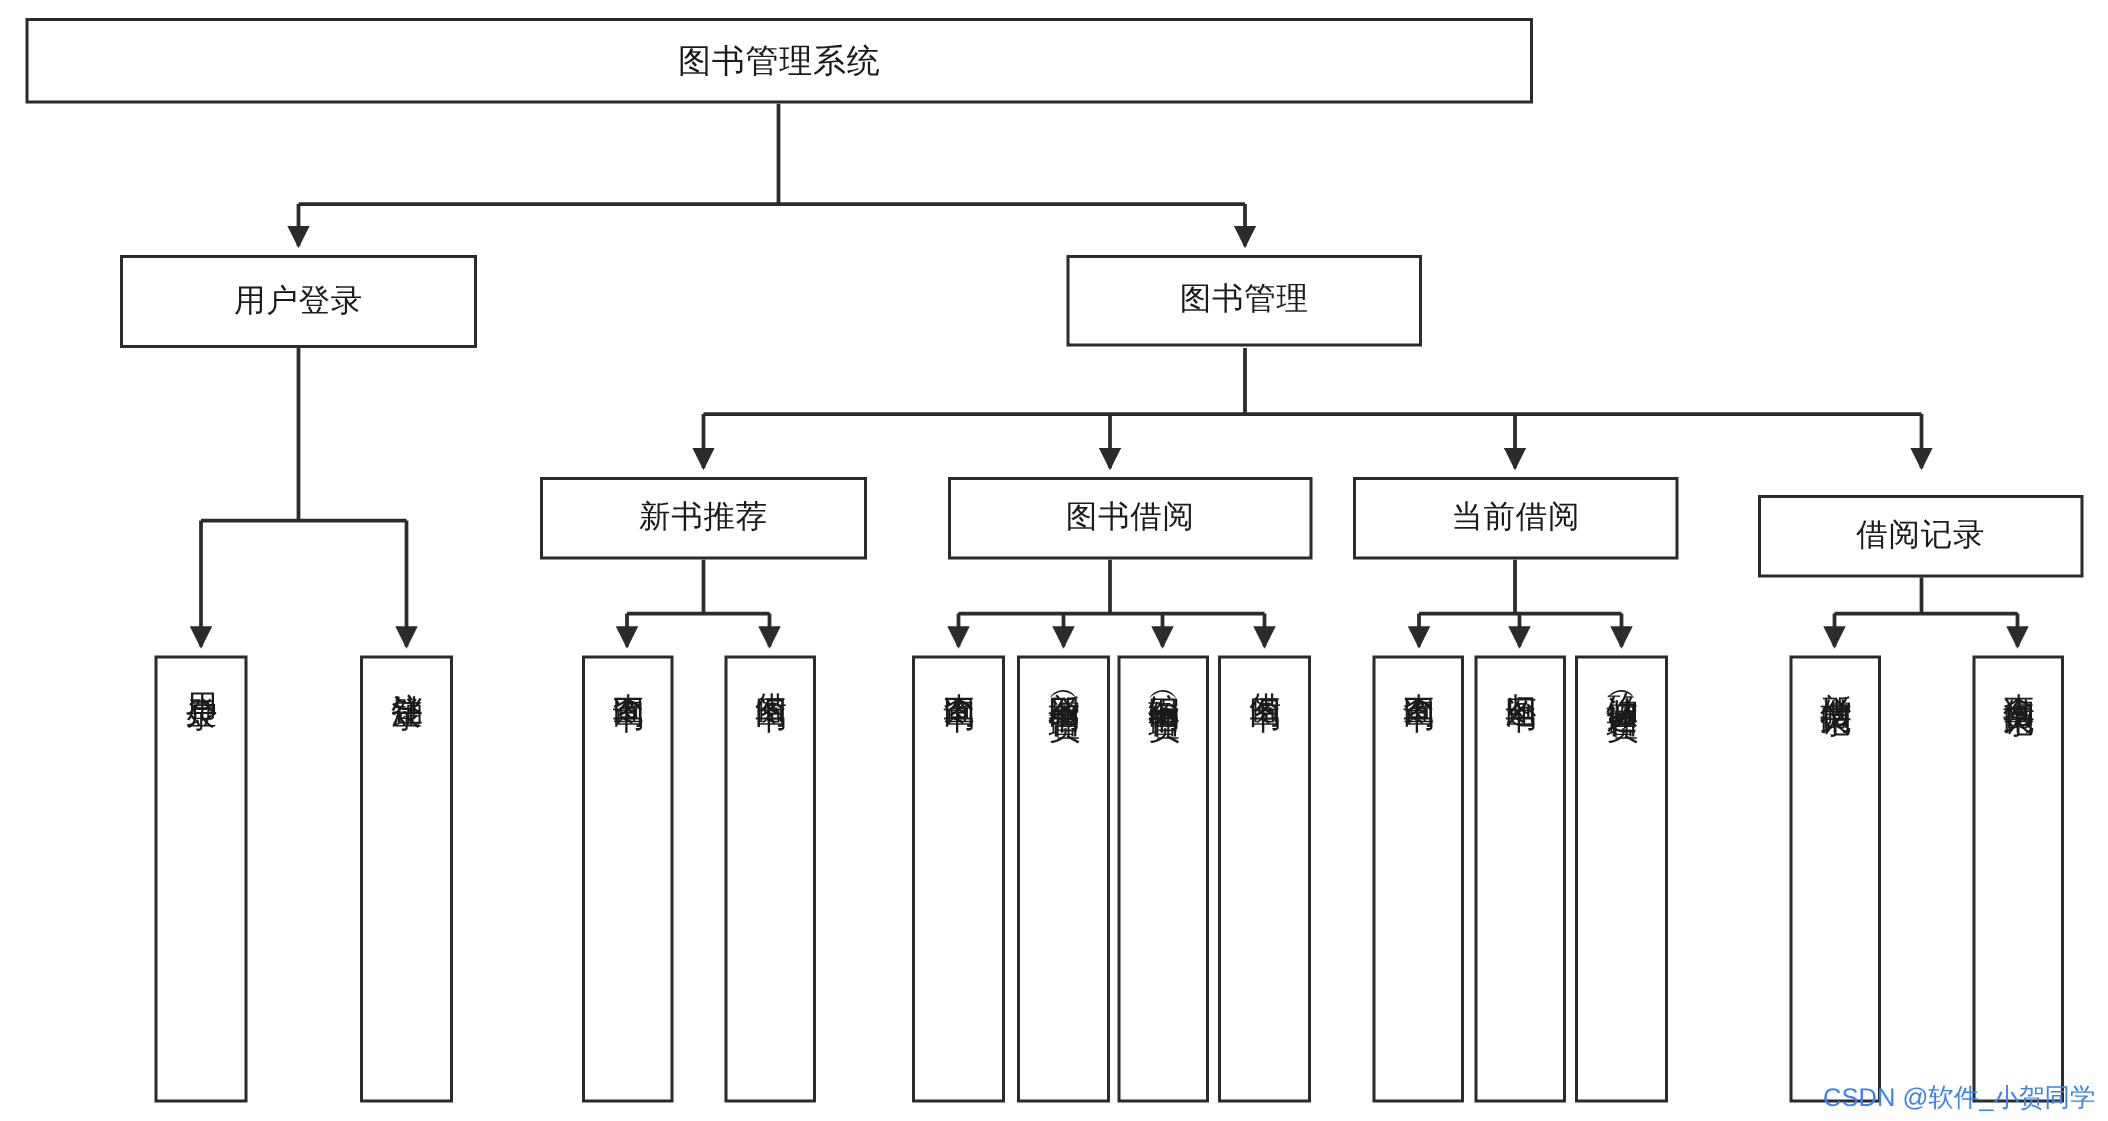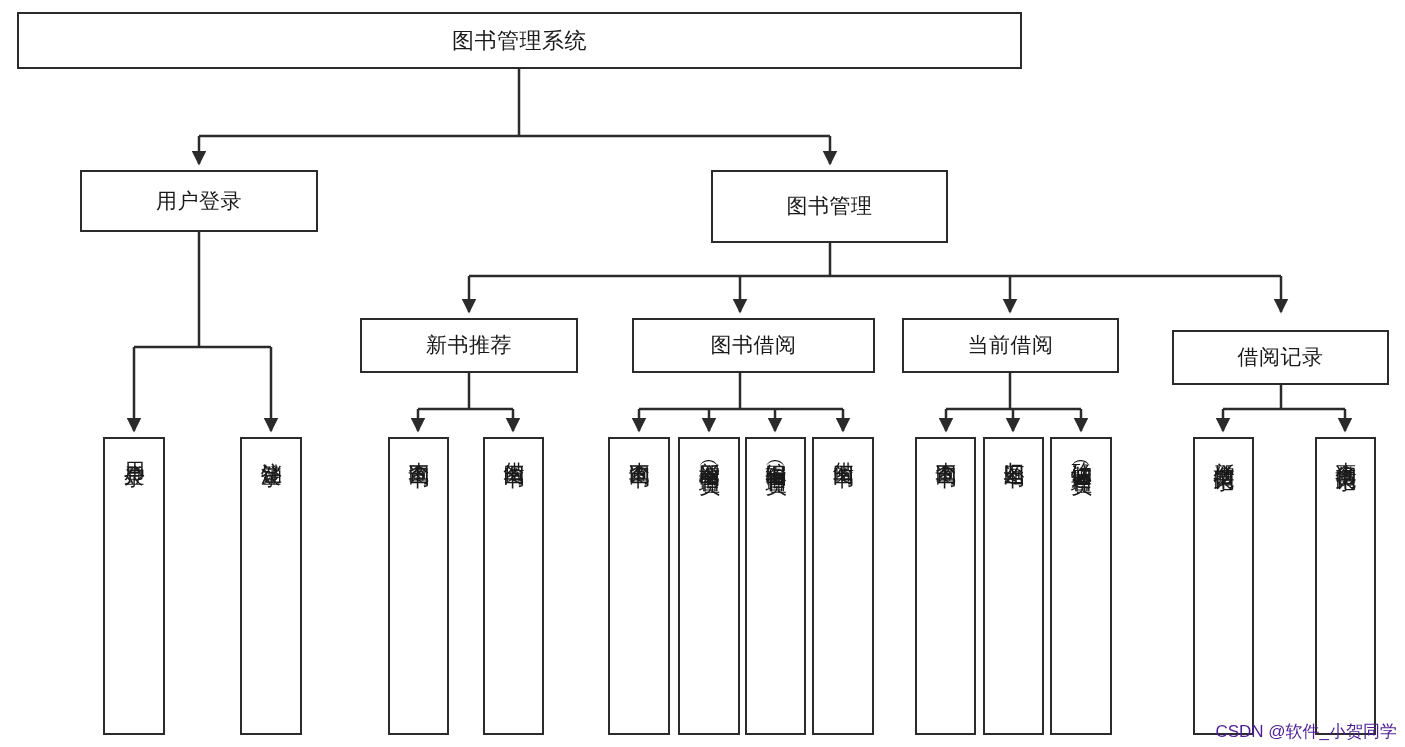--- a/index.html
+++ b/index.html
@@ -32,21 +32,20 @@
   }
   .node {
     position: absolute;
     box-sizing: border-box;
     background: #ffffff;
     border: 2px solid #2b2b2b;
     display: flex;
     align-items: center;
     justify-content: center;
     color: #1a1a1a;
-    font-family: Liberation Serif, serif;
   }
   .node .label {
     display: block;
     text-align: center;
     line-height: 1.18;
     letter-spacing: 0.5px;
   }
   .node.horizontal .label {
     writing-mode: horizontal-tb;
     font-size: 21px;
@@ -62,21 +61,21 @@
     font-size: 21px;
     letter-spacing: 2px;
     line-height: 1;
   }
   #node-root .label { font-size: 22px; }
   .watermark {
     position: absolute;
     right: 8px;
     bottom: 4px;
     font-size: 17px;
-    color: #4c1d95;
+    color: #3b82f6;
     white-space: nowrap;
     user-select: none;
   }
 </style>
 </head>
 <body>
 
 <div id="diagram-root">
 
   <svg class="edges" viewBox="0 0 1405 747" xmlns="http://www.w3.org/2000/svg">
@@ -129,21 +128,21 @@
     </g>
   </svg>
 
   <div class="node horizontal" id="node-root" style="left:17px; top:12px; width:1005px; height:57px;">
     <span class="label">图书管理系统</span>
   </div>
 
   <div class="node horizontal" style="left:80px; top:170px; width:238px; height:62px;">
     <span class="label">用户登录</span>
   </div>
-  <div class="node horizontal" style="left:711px; top:170px; width:237px; height:73px;">
+  <div class="node horizontal" style="left:711px; top:170px; width:237px; height:61px;">
     <span class="label">图书管理</span>
   </div>
 
   <div class="node horizontal" style="left:360px; top:318px; width:218px; height:55px;">
     <span class="label">新书推荐</span>
   </div>
   <div class="node horizontal" style="left:632px; top:318px; width:243px; height:55px;">
     <span class="label">图书借阅</span>
   </div>
   <div class="node horizontal" style="left:902px; top:318px; width:217px; height:55px;justify-content:center;">

